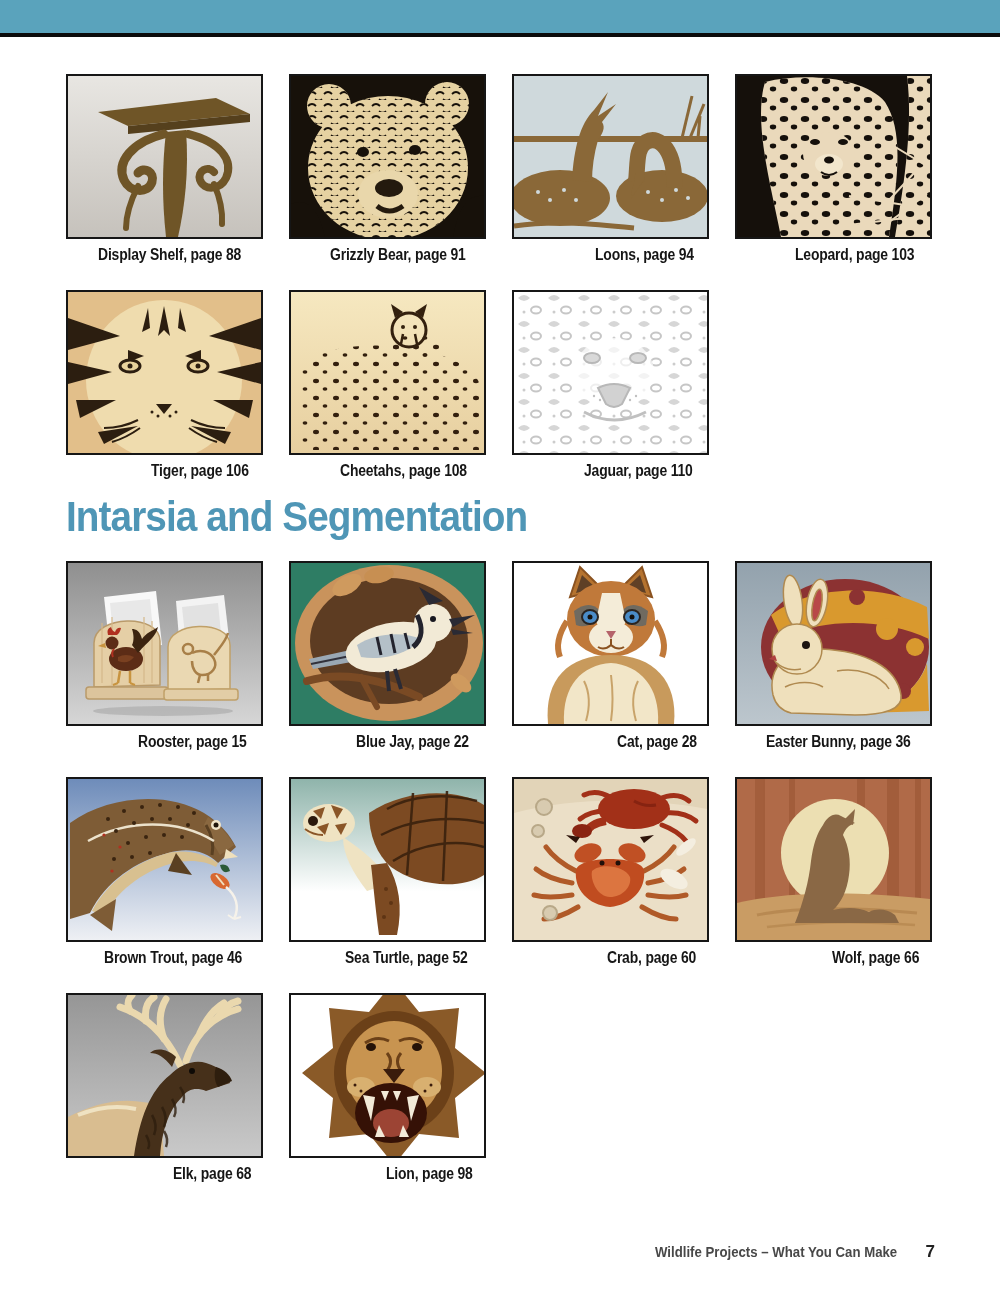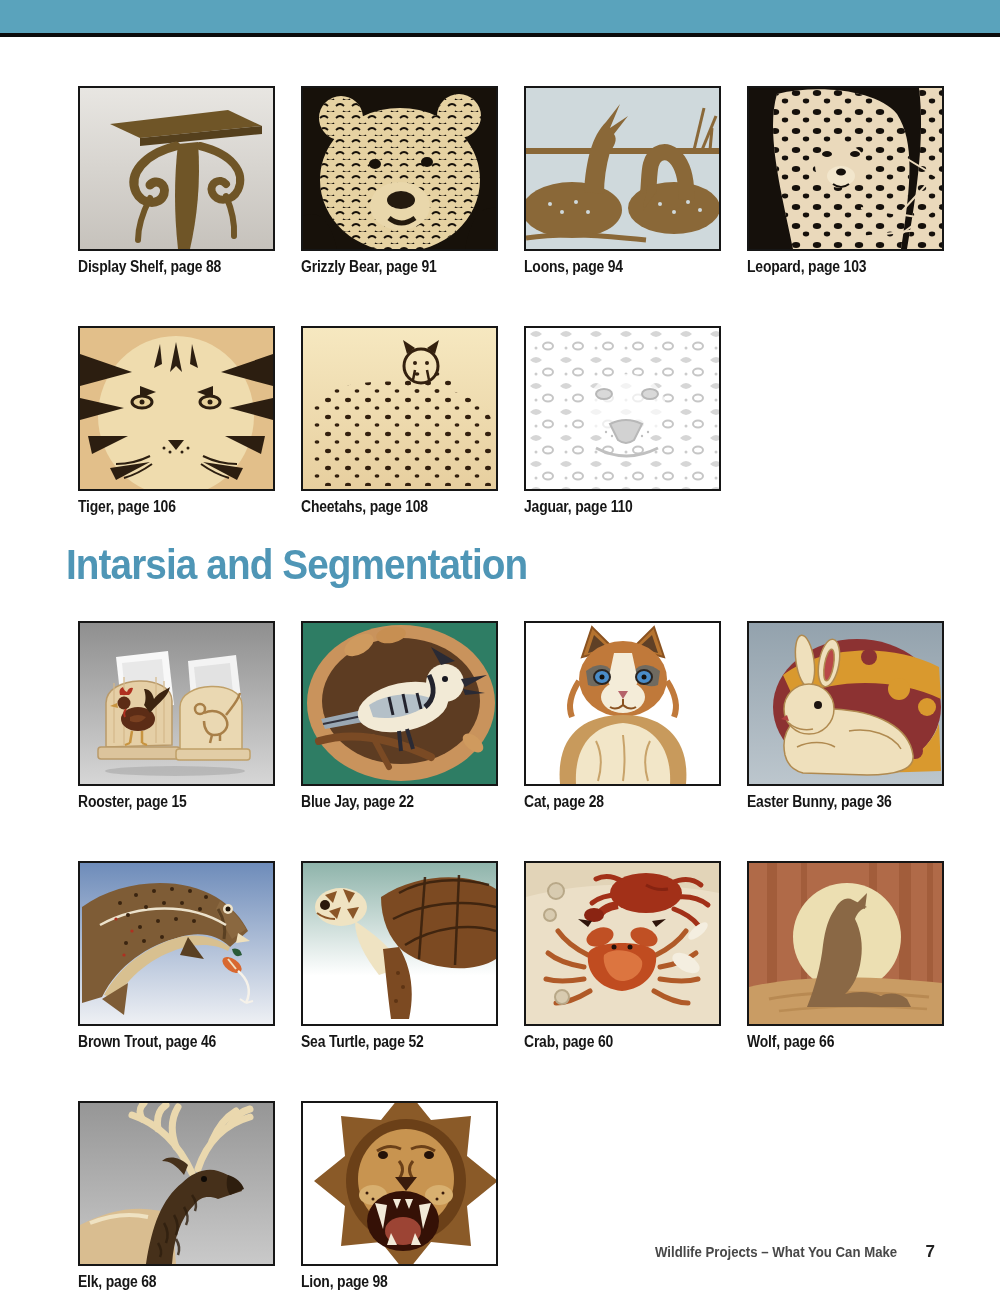--- a/index.html
+++ b/index.html
@@ -5,21 +5,21 @@
   html,body{margin:0;padding:0;background:#ffffff;}
   .page{
     position:relative;width:1000px;height:1294px;background:#ffffff;
     font-family:"Liberation Sans",sans-serif;overflow:hidden;
   }
   .topbar{height:33px;background:#5aa3bc;}
   .topbar-rule{height:4px;background:#0b0b0b;}
   .content{padding:0 66px;}
   .grid{display:grid;grid-template-columns:repeat(4,197px);column-gap:26px;row-gap:26px;}
   .grid-a{margin-top:37px;}
-  figure{margin:12px;}
+  figure{margin:0;text-align:right;}
   .thumb{width:193px;height:161px;border:2px solid #161616;background:#eee;}
   .thumb svg{display:block;width:193px;height:161px;}
   .caption{
     margin-top:7px;font-size:16px;font-weight:bold;color:#161616;
     display:inline-block;transform:scaleX(.87);transform-origin:left;
     white-space:nowrap;letter-spacing:-.2px;
   }
   .section-heading{
     margin:14px 0 22px 0;font-size:43px;font-weight:bold;color:#4f96b6;
     line-height:1.05;letter-spacing:-1px;display:inline-block;

